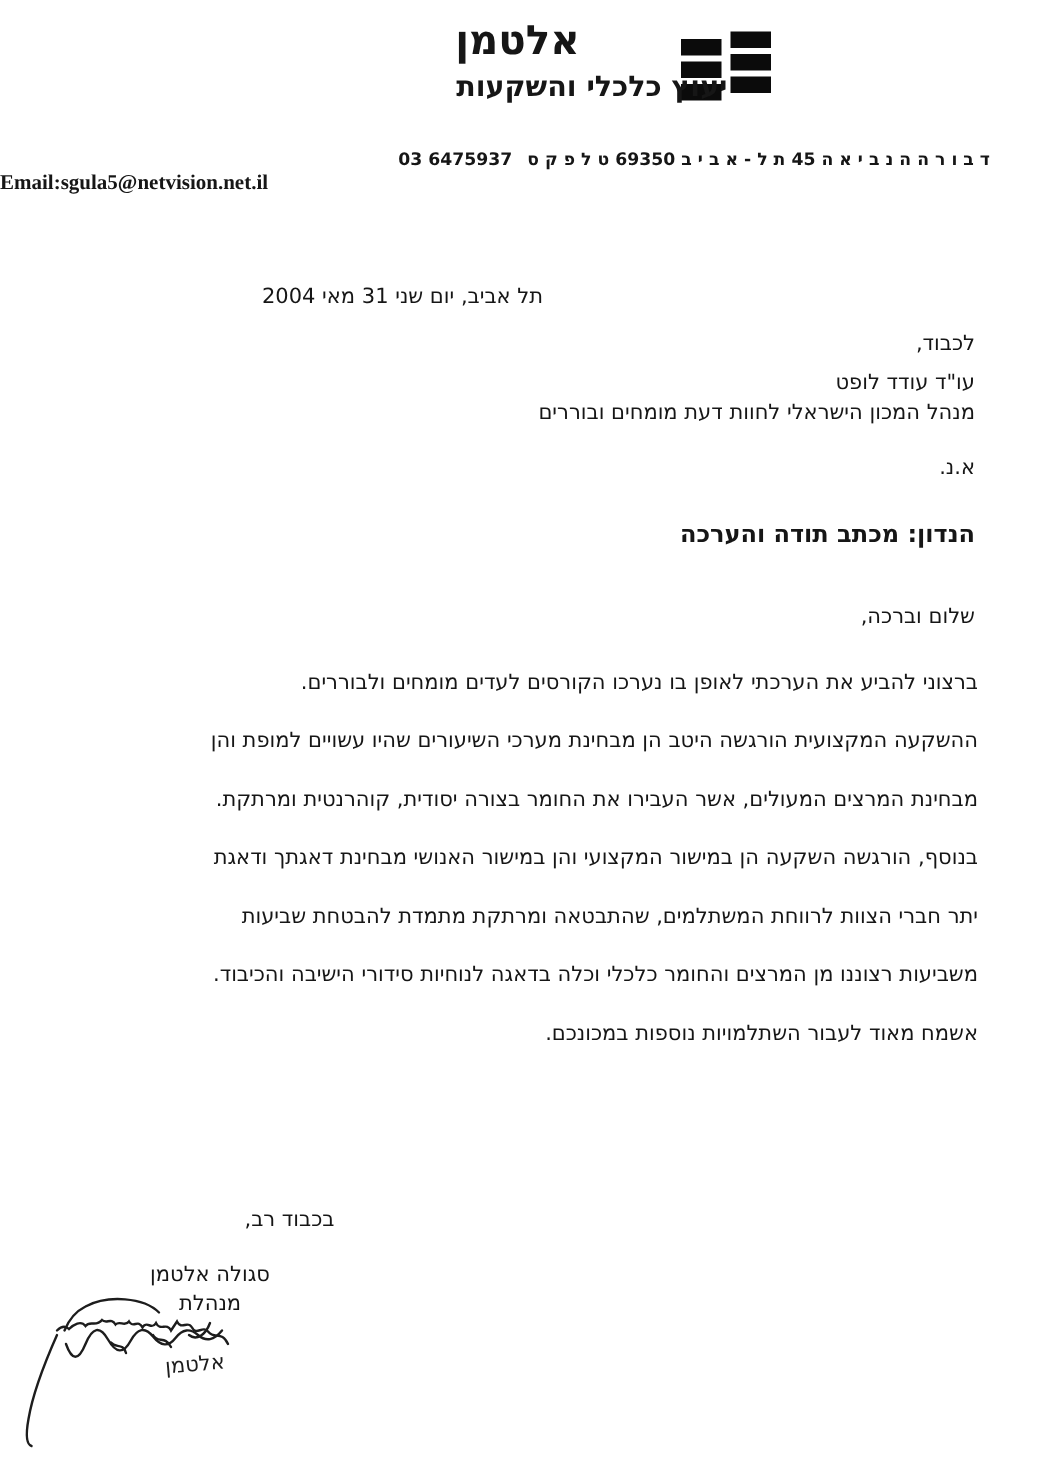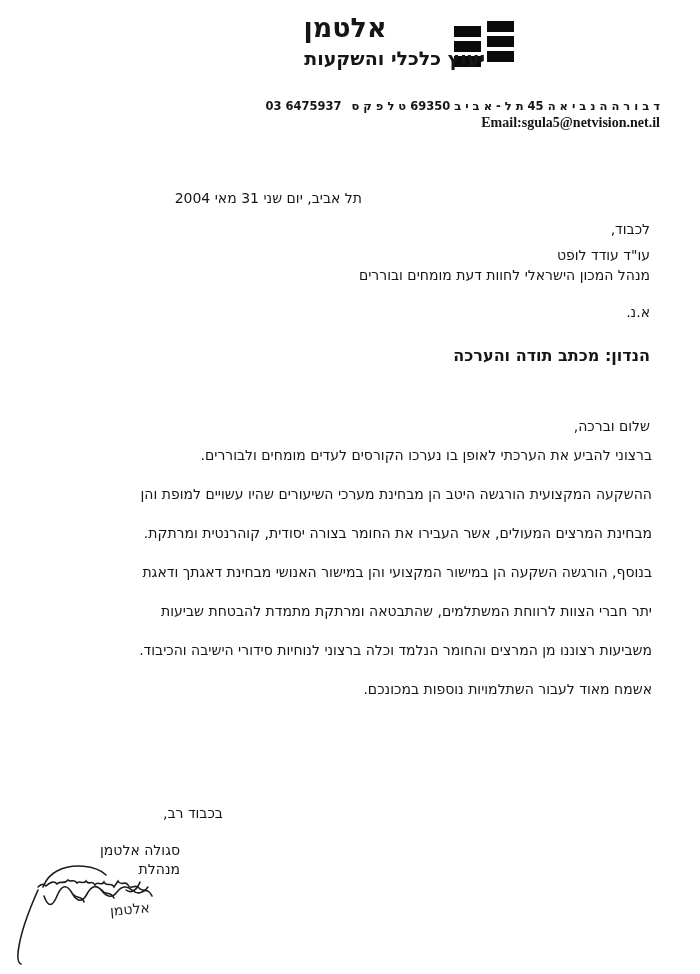--- a/index.html
+++ b/index.html
@@ -16,35 +16,35 @@
   .logo-col{display:flex;flex-direction:column;gap:4px;}
   .logo-col.offset{padding-top:5px;}
   .logo-block{width:27px;height:11px;background:#0b0b0b;}
   .company-name{position:absolute;top:12px;left:240px;width:210px;text-align:center;
     font-size:27px;font-weight:bold;direction:rtl;}
   .tagline{position:absolute;top:47px;left:205px;width:280px;
     font-size:19px;font-weight:bold;direction:rtl;}
   .address-line{position:absolute;top:99px;left:0;right:0;text-align:right;
     direction:rtl;font-size:11.5px;font-weight:bold;white-space:nowrap;}
   .address-line .phone{display:inline-block;direction:ltr;margin-right:6px;}
-  .email-line{position:absolute;top:115px;left:0;right:0;text-align:right;direction:ltr;
+  .email-line{position:absolute;top:115px;left:0;right:0;text-align:left;direction:ltr;
     font-family:"Liberation Serif","DejaVu Serif",serif;font-size:14px;font-weight:bold;}
   
   .date-line{position:absolute;top:190px;left:122px;width:240px;direction:rtl;
     text-align:right;font-size:14px;white-space:nowrap;}
   .salutation{position:absolute;top:221px;right:10px;direction:rtl;font-size:14px;}
   .recipient-name{position:absolute;top:247px;right:10px;direction:rtl;font-size:14px;}
   .recipient-title{position:absolute;top:267px;right:10px;direction:rtl;font-size:14px;}
   .attention{position:absolute;top:304px;right:10px;direction:rtl;font-size:14px;}
   .subject{position:absolute;top:346px;right:10px;direction:rtl;font-size:16px;font-weight:bold;}
-  .greeting{position:absolute;top:403px;right:10px;direction:rtl;font-size:14px;margin-top:15px;}
+  .greeting{position:absolute;top:403px;right:10px;direction:rtl;font-size:14px;}
   .body-text{position:absolute;top:436px;left:28px;right:8px;direction:rtl;}
   .body-line{font-size:14px;line-height:39px;text-align:right;white-space:nowrap;}
   .closing{position:absolute;top:805px;left:163px;direction:rtl;font-size:14px;}
-  .signer{position:absolute;top:841px;left:100px;width:80px;text-align:right;
+  .signer{position:absolute;top:841px;left:100px;width:80px;text-align:center;
     direction:rtl;font-size:14px;line-height:19px;}
   
   .signature{position:absolute;left:0;top:856px;width:190px;height:118px;}
   .signature svg{display:block;}
   .sig-text{font-family:"DejaVu Sans",sans-serif;font-size:14px;fill:#1d1d1d;}
 </style>
 </head>
 <body>
 
 <div class="page">
@@ -79,21 +79,21 @@
   <div class="attention">א.נ.</div>
   <div class="subject">הנדון: מכתב תודה והערכה</div>
   <div class="greeting">שלום וברכה,</div>
 
   <div class="body-text">
     <div class="body-line">ברצוני להביע את הערכתי לאופן בו נערכו הקורסים לעדים מומחים ולבוררים.</div>
     <div class="body-line">ההשקעה המקצועית הורגשה היטב הן מבחינת מערכי השיעורים שהיו עשויים למופת והן</div>
     <div class="body-line">מבחינת המרצים המעולים, אשר העבירו את החומר בצורה יסודית, קוהרנטית ומרתקת.</div>
     <div class="body-line">בנוסף, הורגשה השקעה הן במישור המקצועי והן במישור האנושי מבחינת דאגתך ודאגת</div>
     <div class="body-line">יתר חברי הצוות לרווחת המשתלמים, שהתבטאה ומרתקת מתמדת להבטחת שביעות</div>
-    <div class="body-line">משביעות רצוננו מן המרצים והחומר הנלמד וכלה ברצוני לנוחיות סידורי הישיבה והכיבוד.</div>
+    <div class="body-line">משביעות רצוננו מן המרצים והחומר כלכלי וכלה בדאגה לנוחיות סידורי הישיבה והכיבוד.</div>
     <div class="body-line">אשמח מאוד לעבור השתלמויות נוספות במכונכם.</div>
   </div>
 
   <div class="closing">בכבוד רב,</div>
   <div class="signer">
     <div>סגולה אלטמן</div>
     <div>מנהלת</div>
   </div>
 
   <div class="signature">

